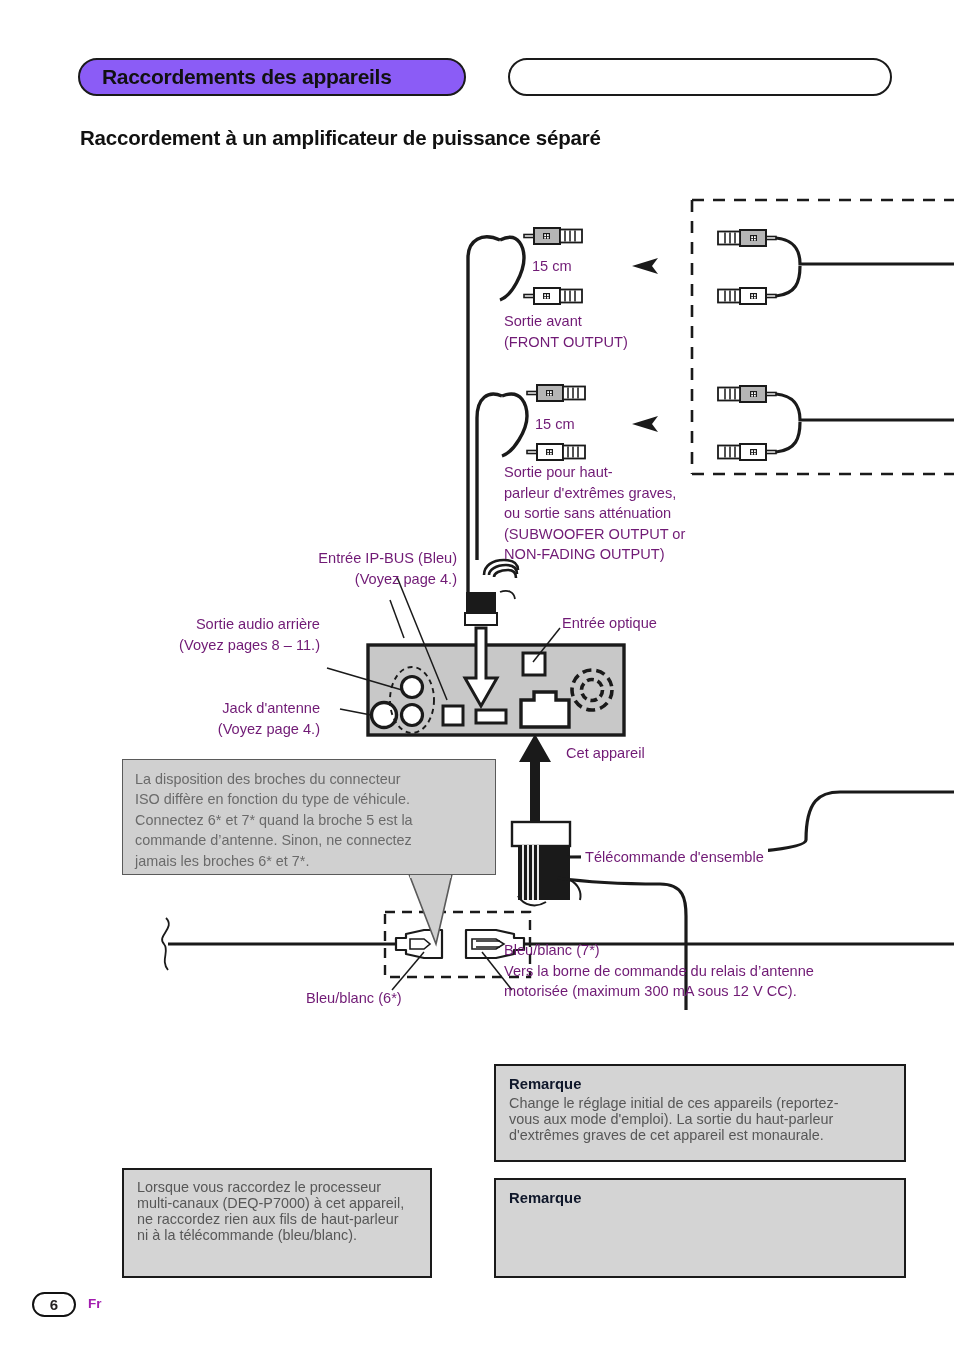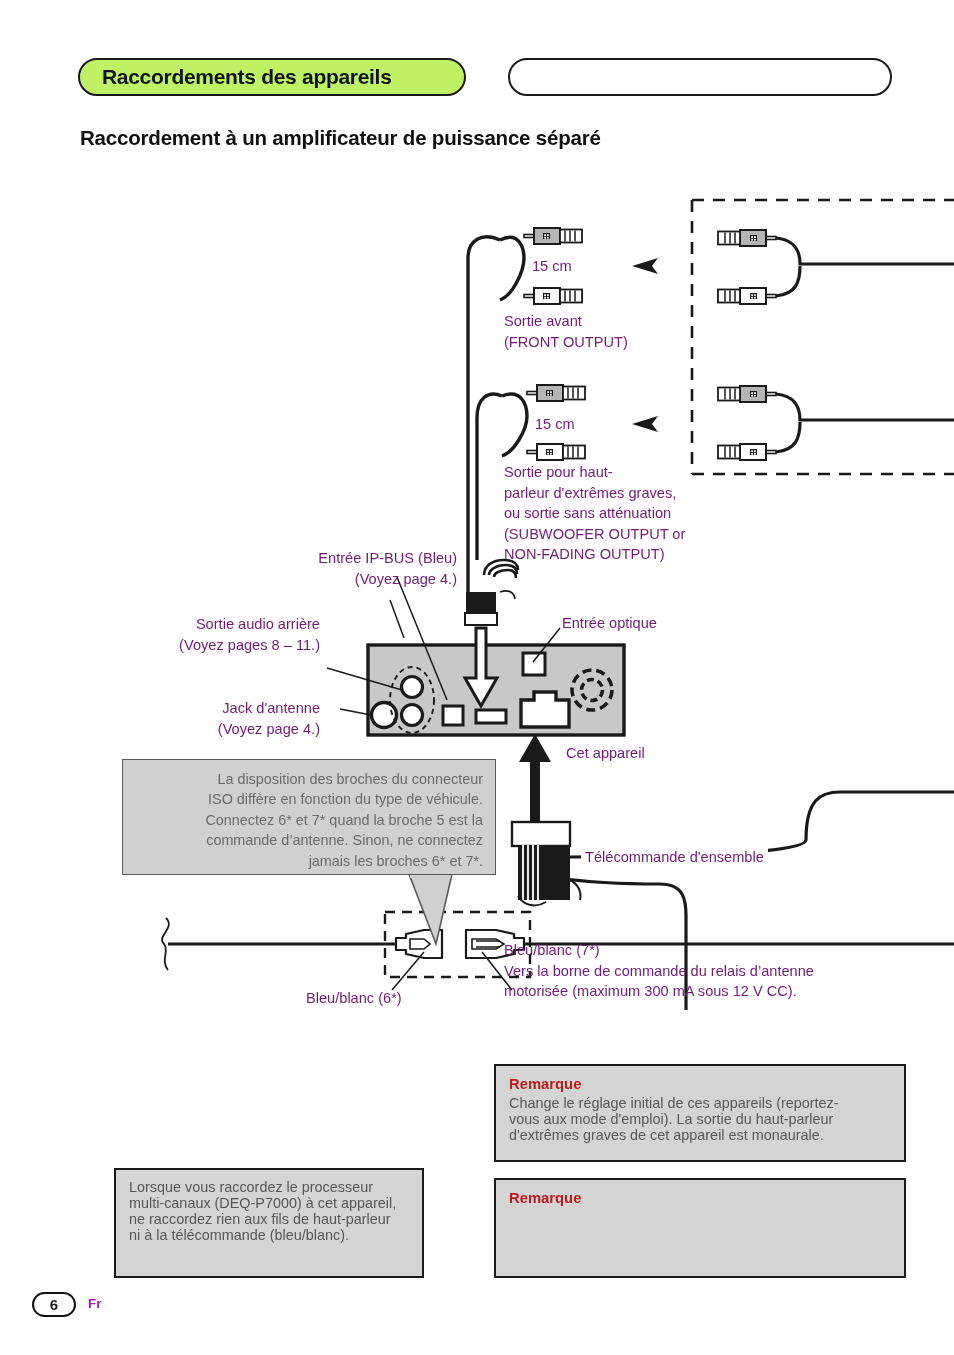--- a/index.html
+++ b/index.html
@@ -6,21 +6,21 @@
   body{
     width:954px;height:1355px;position:relative;overflow:hidden;
     font-family:"Liberation Sans","DejaVu Sans",sans-serif;
     color:#231f20;
   }
   .abs{position:absolute;}
 
   
   #header-pill{
     left:78px;top:58px;width:388px;height:38px;
-    border:2.5px solid #1a1a1a;border-radius:19px;background:#bef264;
+    border:2.5px solid #1a1a1a;border-radius:19px;background:#8b5cf6;
     display:flex;align-items:center;box-sizing:border-box;
   }
   #header-pill span{
     font-size:21px;font-weight:bold;letter-spacing:-0.3px;padding-left:22px;color:#111;
   }
   #header-pill-right{
     left:508px;top:58px;width:384px;height:38px;
     border:2.5px solid #1a1a1a;border-radius:19px;background:#fff;box-sizing:border-box;
   }
   #section-title{
@@ -29,24 +29,24 @@
 
   
   .lbl{font-size:14.6px;color:#701a75;line-height:20.5px;white-space:pre;}
   .lbl.rt{text-align:right;}
 
   
   .notebox{
     background:#d4d4d4;border:2.5px solid #1a1a1a;box-sizing:border-box;
     padding:9px 12px 10px 13px;
   }
-  .notebox .ttl{font-size:14.8px;font-weight:bold;color:#b91c1c;line-height:19px;margin-bottom:1px;}
+  .notebox .ttl{font-size:14.8px;font-weight:bold;color:#0f172a;line-height:19px;margin-bottom:1px;}
   .notebox .bdy{font-size:14.4px;color:#575757;line-height:16px;white-space:pre-line;}
   .bubble{
-    background:#d0d0d0;border:1.6px solid #5a5a5a;box-sizing:border-box;padding:9px 12px;text-align:right;
+    background:#d0d0d0;border:1.6px solid #5a5a5a;box-sizing:border-box;padding:9px 12px;
   }
   .bubble .bdy{font-size:14.4px;color:#6a6a6a;line-height:20.4px;white-space:pre-line;}
 
   
   #page-num{
     left:32px;top:1292px;width:44px;height:25px;border:2.5px solid #111;border-radius:13px;
     display:flex;align-items:center;justify-content:center;font-size:15px;font-weight:bold;box-sizing:border-box;
   }
   #footer-lang{left:88px;top:1296px;font-size:13.5px;font-weight:bold;color:#a21caf;}
 
@@ -251,21 +251,21 @@
 jamais les broches 6* et 7*.</div>
 </div>
 
 <div class="abs notebox" style="left:494px;top:1064px;width:412px;height:98px;">
   <div class="ttl">Remarque</div>
   <div class="bdy">Change le réglage initial de ces appareils (reportez-
 vous aux mode d'emploi). La sortie du haut-parleur
 d'extrêmes graves de cet appareil est monaurale.</div>
 </div>
 
-<div class="abs notebox" style="left:114px;top:1168px;width:310px;height:110px;">
+<div class="abs notebox" style="left:122px;top:1168px;width:310px;height:110px;">
   <div class="bdy">Lorsque vous raccordez le processeur
 multi-canaux (DEQ-P7000) à cet appareil,
 ne raccordez rien aux fils de haut-parleur
 ni à la télécommande (bleu/blanc).</div>
 </div>
 
 <div class="abs notebox" style="left:494px;top:1178px;width:412px;height:100px;">
   <div class="ttl">Remarque</div>
 </div>
 

